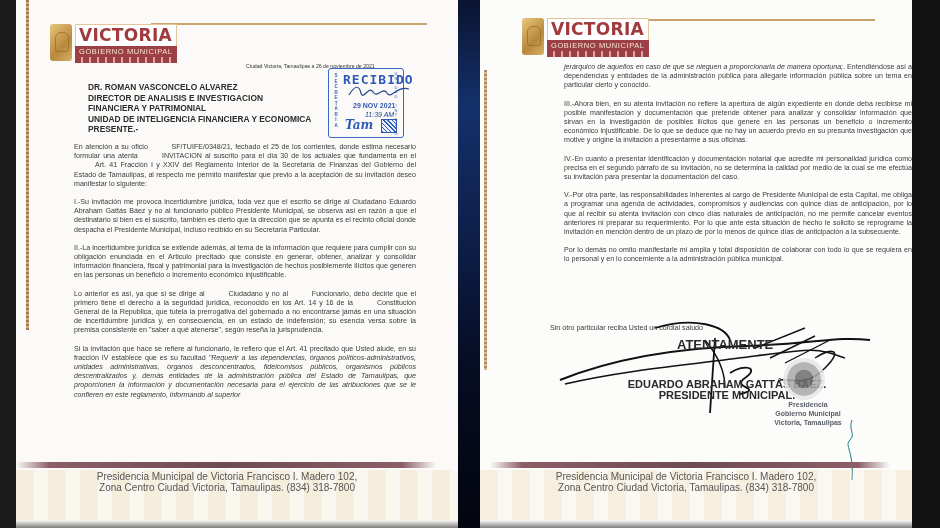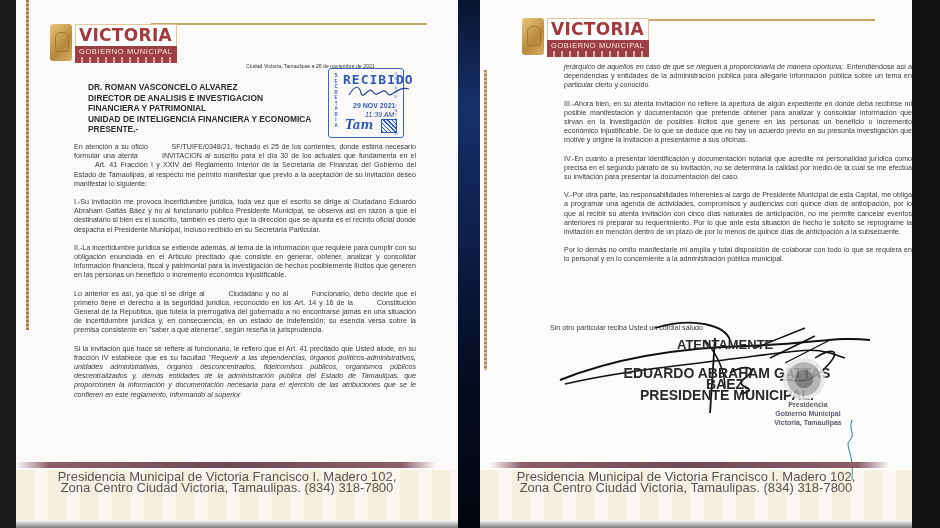--- a/index.html
+++ b/index.html
@@ -55,36 +55,36 @@
 
   .body-text { position: absolute; font-size: 7.1px; color: #3a3a3a; line-height: 9.2px; text-align: justify; }
   .body-text p { margin-bottom: 9px; }
   .page-left .body-text { left: 58px; top: 143px; width: 342px; }
   .page-right .body-text { left: 84px; top: 63px; width: 348px; }
   .it { font-style: italic; }
   .b { font-weight: normal; padding-left: 21px; }
 
   .closing { position: absolute; left: 70px; top: 324px; font-size: 7.1px; color: #3a3a3a; }
   .atentamente { position: absolute; left: 197px; top: 337px; font-size: 13px; font-weight: bold; color: #2a2a2a; }
-  .signer { position: absolute; left: 132px; top: 368px; width: 230px; text-align: center; font-size: 14px; font-weight: bold; color: #2a2a2a; line-height: 11px; }
+  .signer { position: absolute; left: 132px; top: 379px; width: 230px; text-align: center; font-size: 11px; font-weight: bold; color: #2a2a2a; line-height: 11px; }
   .signature { position: absolute; left: 75px; top: 318px; width: 330px; height: 105px; }
 
   .eagle-seal { position: absolute; left: 303px; top: 358px; width: 42px; height: 42px; border-radius: 50%;
     background: radial-gradient(circle, #6c6c6c 0 30%, #a8a8a8 32% 55%, #e6e6e6 58%); opacity: .85; }
   .seal-caption { position: absolute; left: 288px; top: 400px; width: 80px; text-align: center; font-size: 7px; font-weight: bold; color: #5a5e6a; line-height: 9.2px; }
 
   .initials { position: absolute; left: 364px; top: 420px; width: 16px; height: 60px; }
 
   .footer-band { position: absolute; height: 6px;
     background: linear-gradient(90deg, rgba(150,90,100,0) 0%, #8d5e68 8%, #6e4a52 50%, #8d5e68 92%, rgba(150,90,100,0) 100%); }
   .page-left .footer-band { left: 0; top: 462px; width: 420px; }
   .page-right .footer-band { left: 10px; top: 462px; width: 400px; }
   .footer-ornament { position: absolute; left: 0; right: 0; top: 470px; height: 50px;
     background: repeating-linear-gradient(90deg, rgba(235,214,170,.35) 0 18px, rgba(245,232,205,.2) 18px 32px); }
-  .footer-text { position: absolute; top: 472px; width: 100%; text-align: center; font-size: 13px; color: #555; line-height: 10.5px; }
+  .footer-text { position: absolute; top: 472px; width: 100%; text-align: center; font-size: 10px; color: #555; line-height: 10.5px; }
   .page-left .footer-text { left: -10px; }
   .page-right .footer-text { left: -10px; }
   .bottom-shadow { position: absolute; left: 0; right: 0; bottom: 0; height: 8px; background: linear-gradient(180deg, rgba(0,0,0,0), rgba(0,0,0,.5)); }
 </style>
 </head>
 <body>
 
 <div class="bg-left"></div>
 <div class="bg-middle"></div>
 <div class="bg-right"></div>

